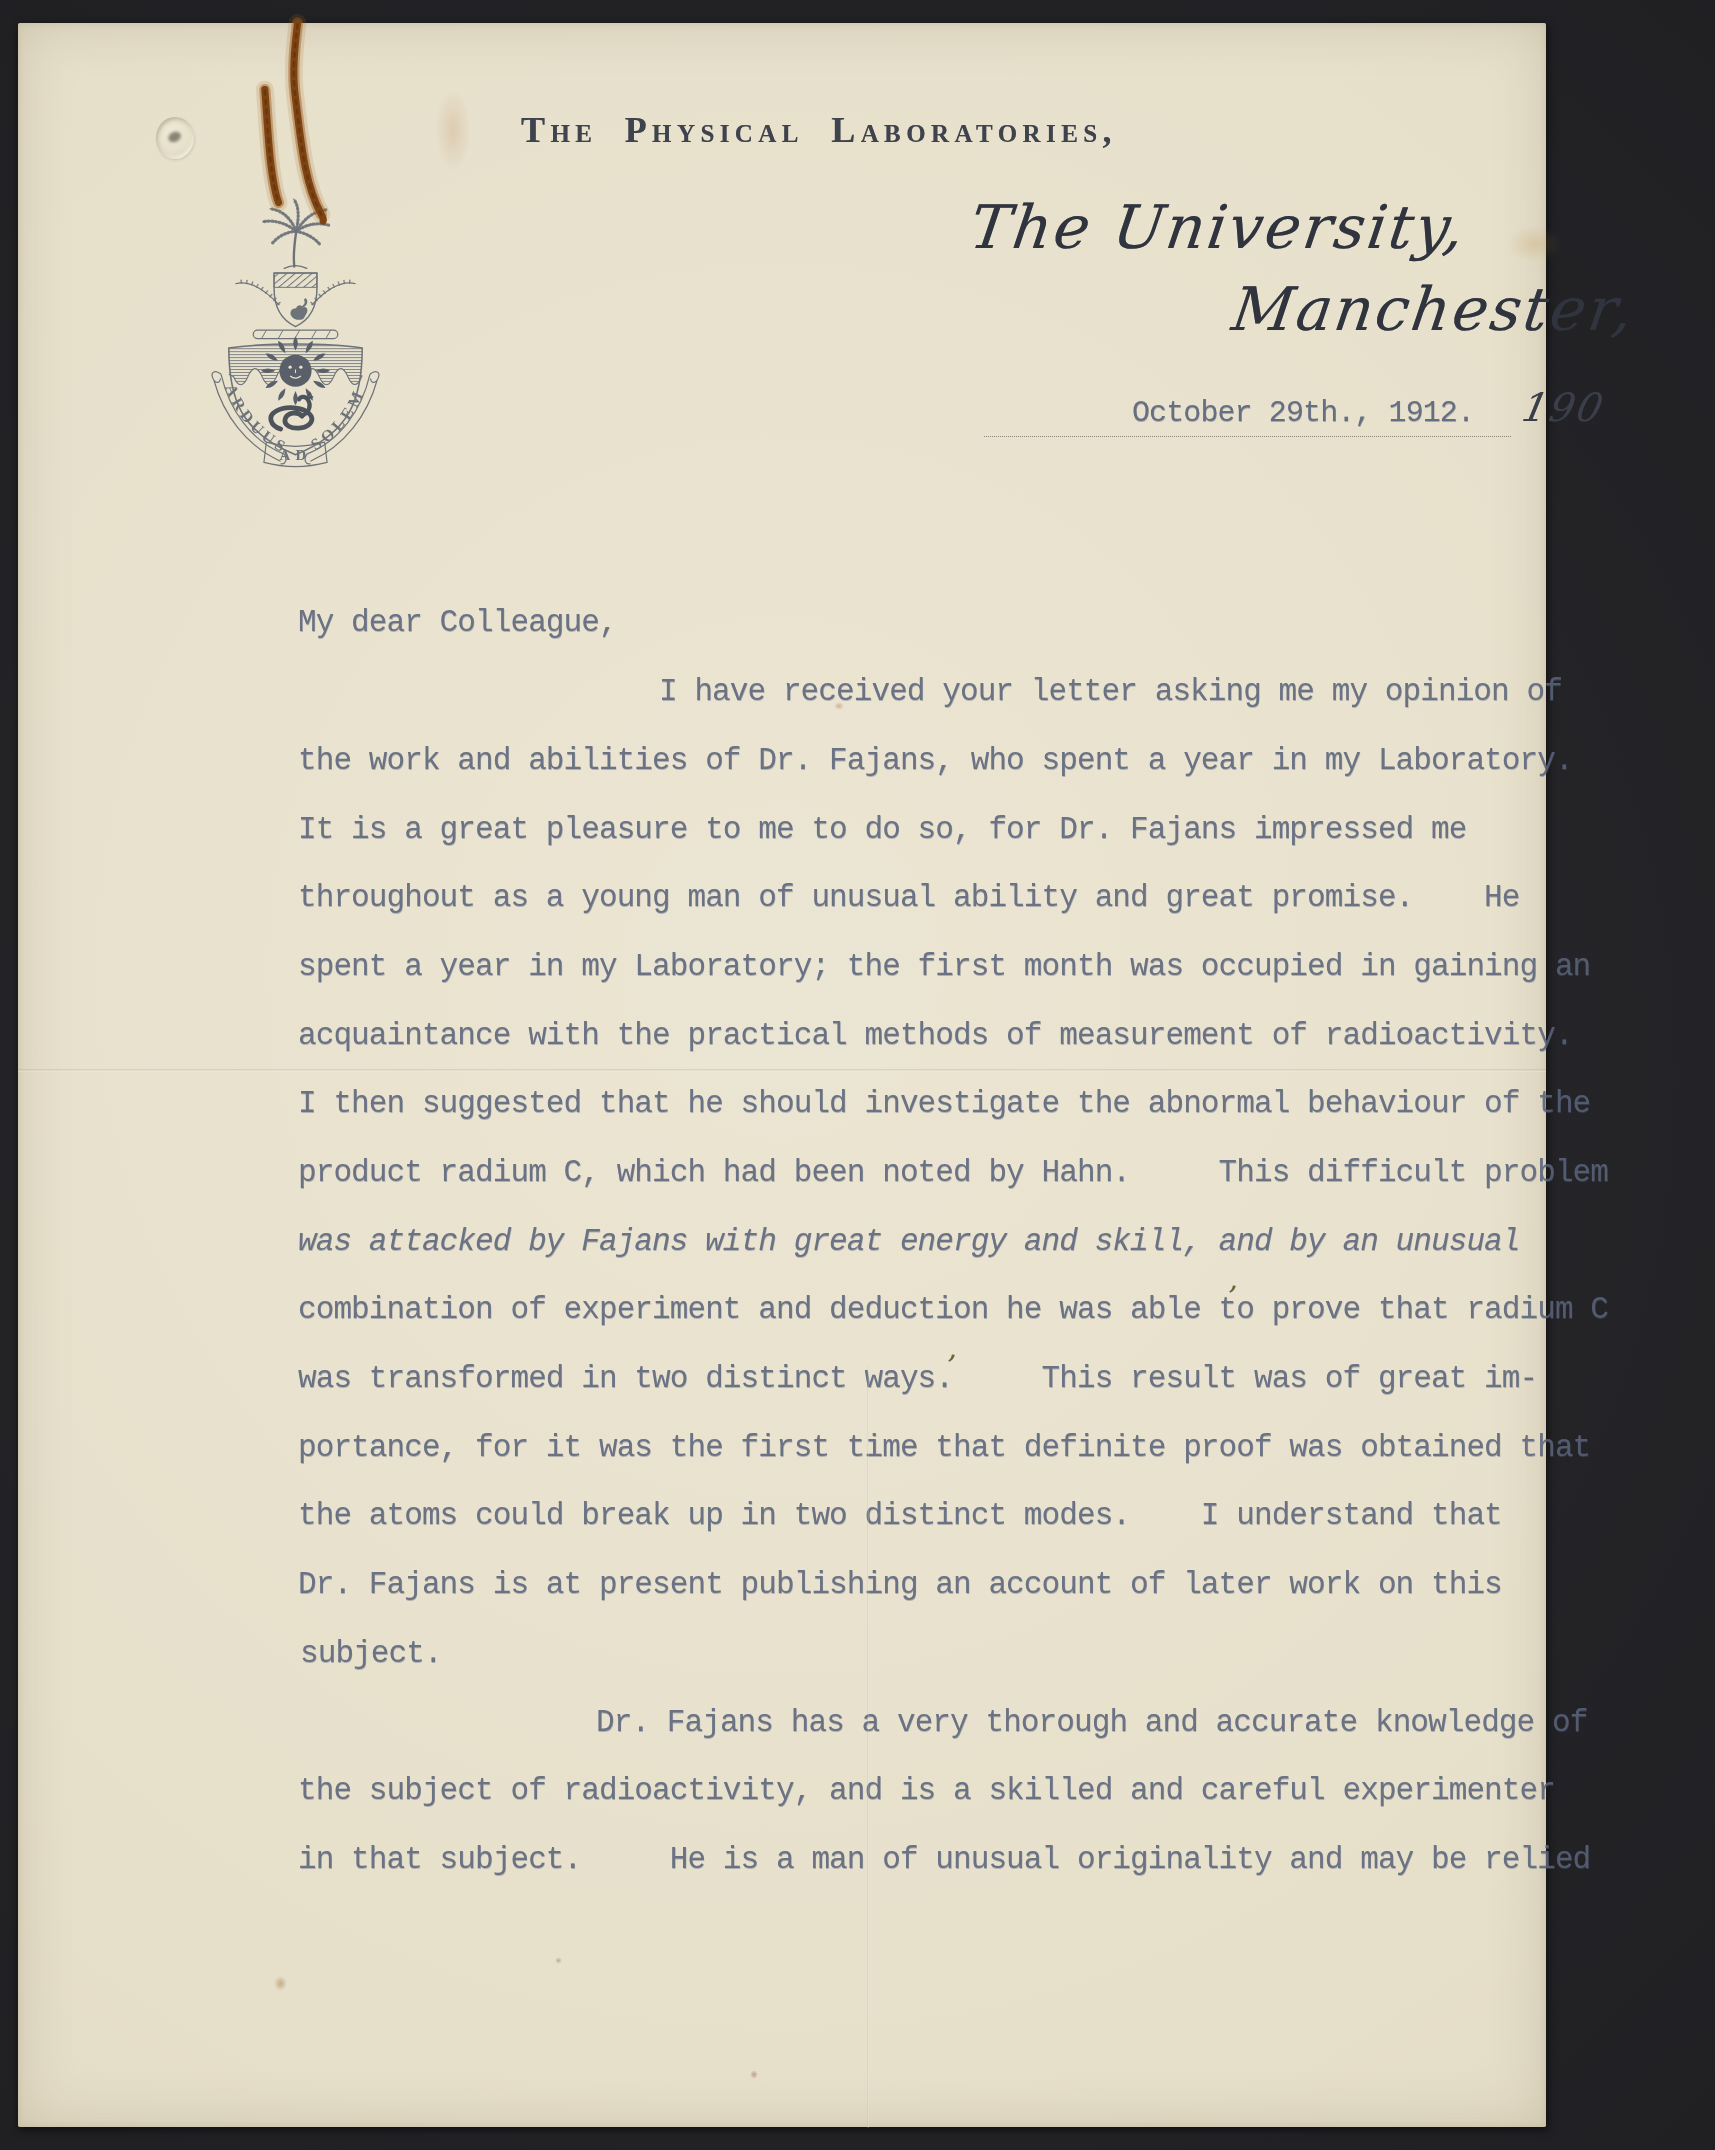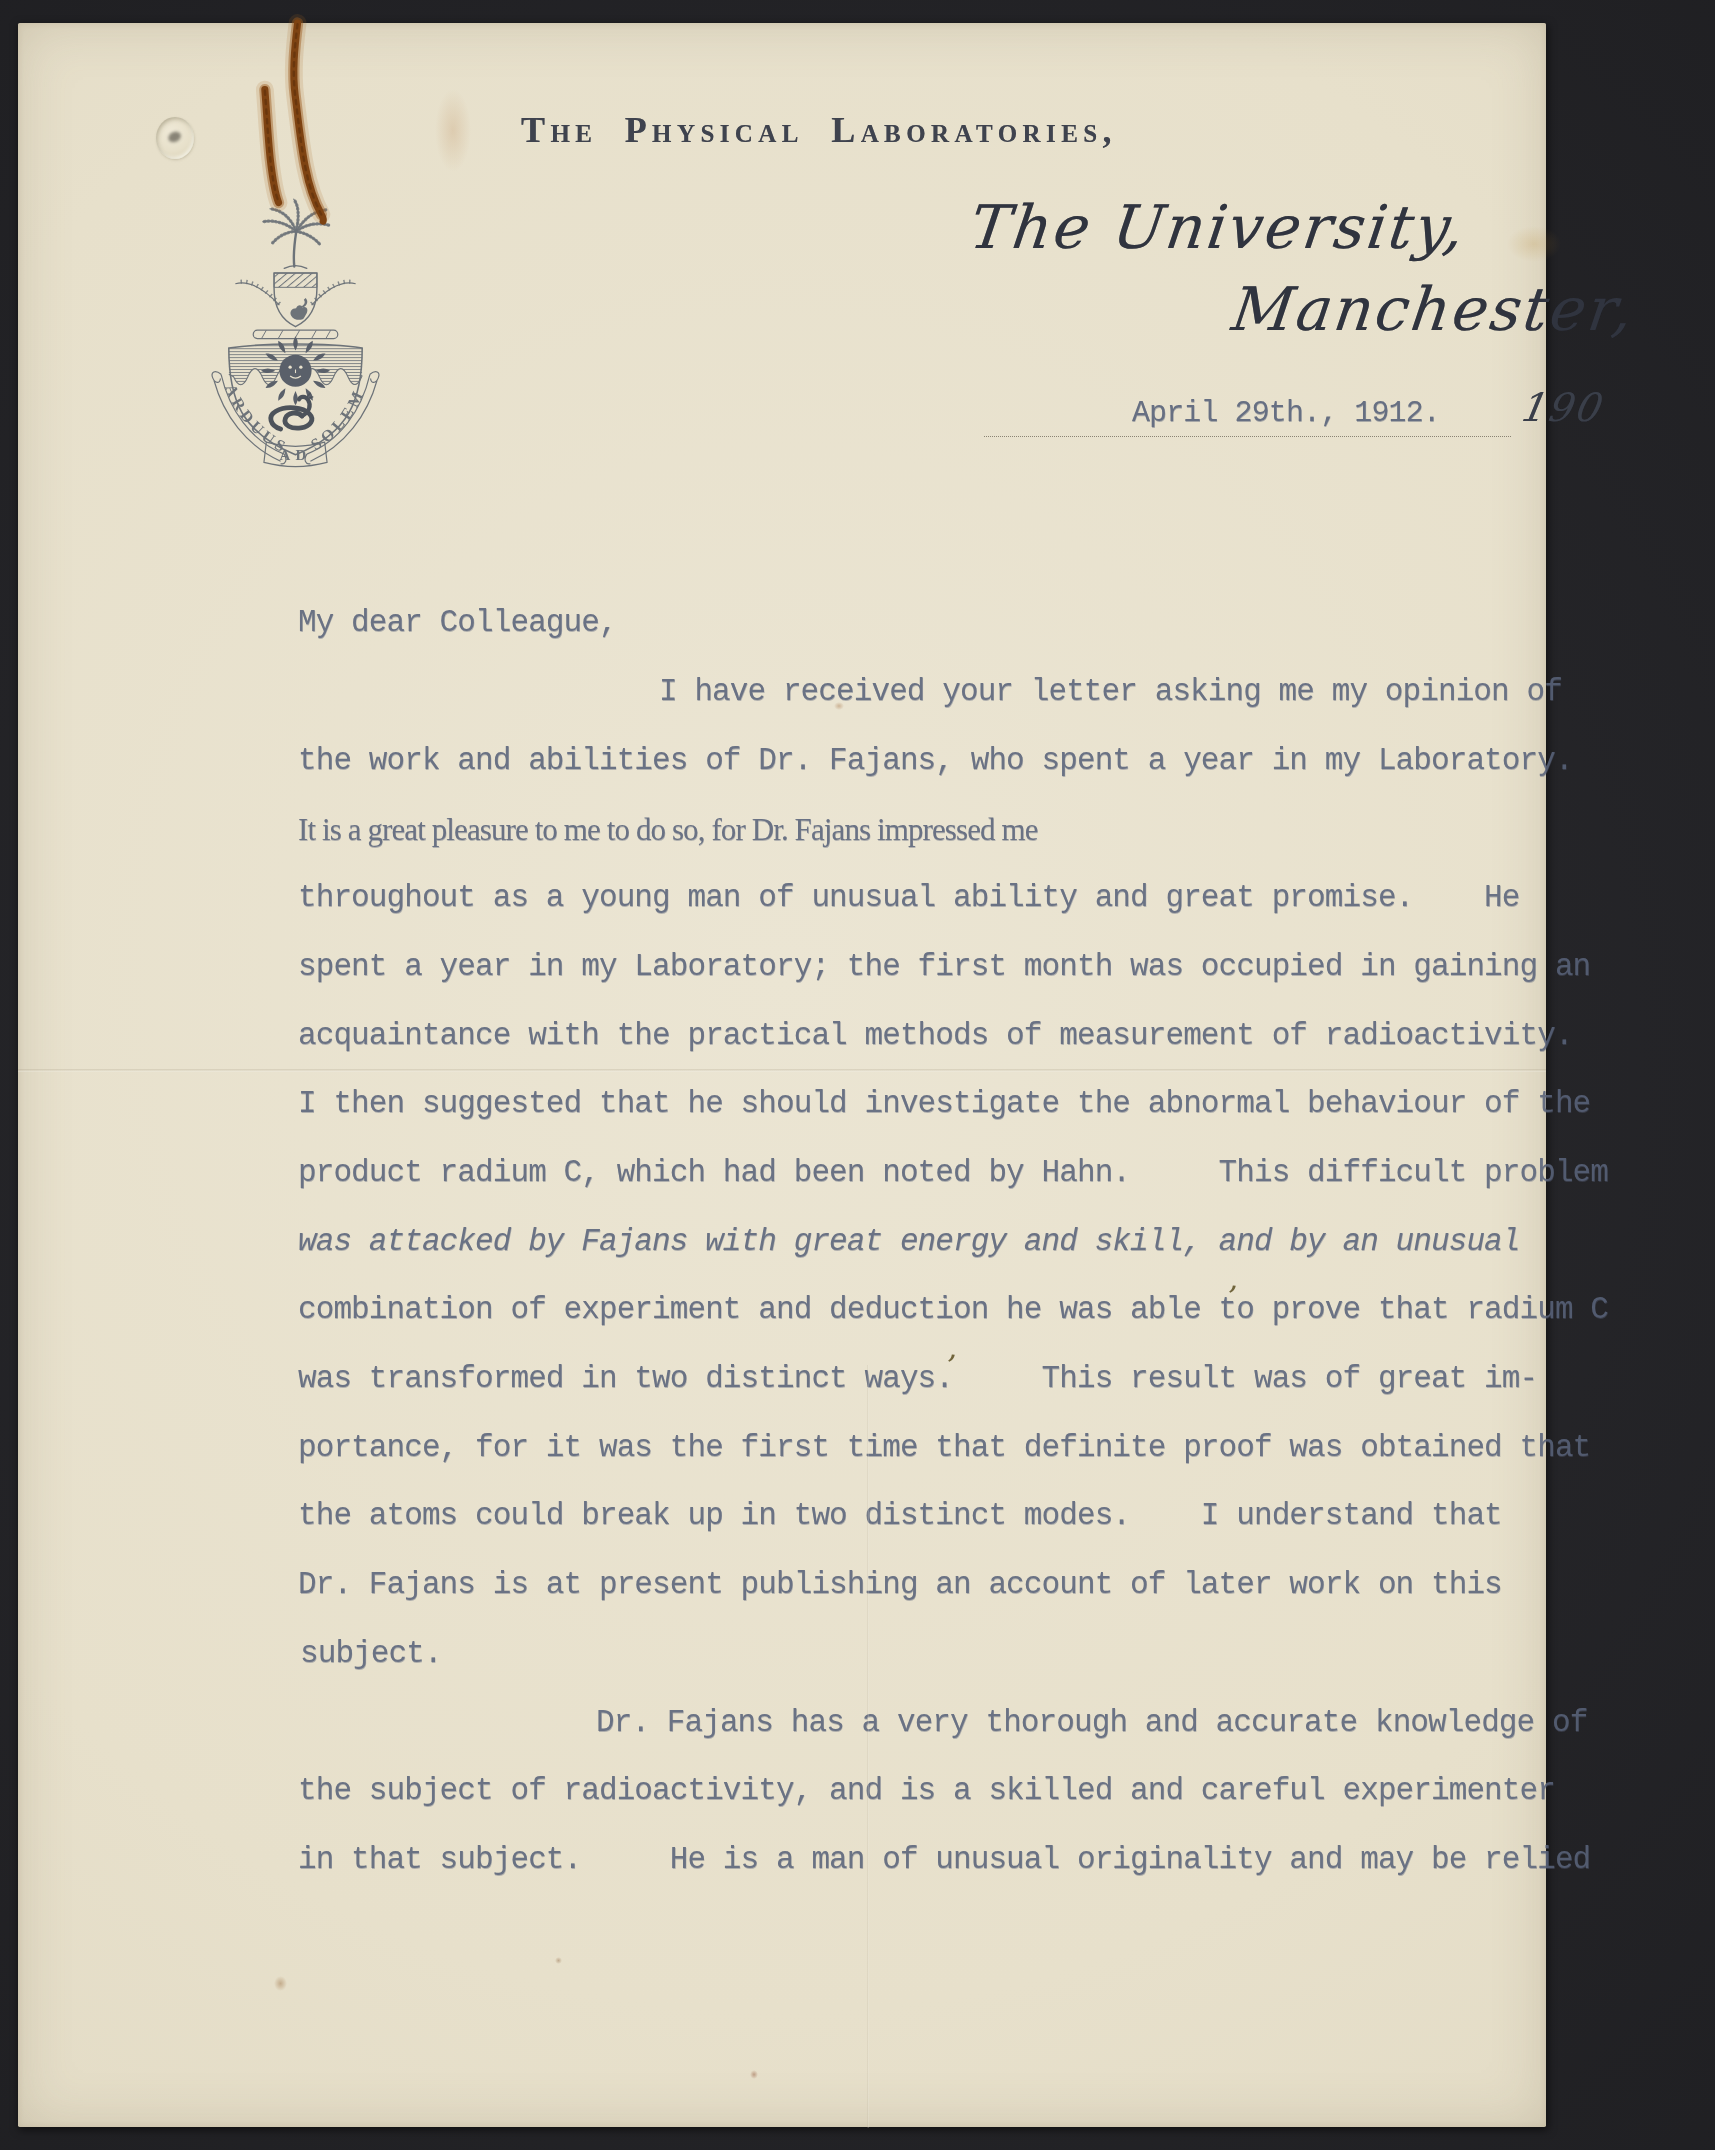--- a/index.html
+++ b/index.html
@@ -95,21 +95,21 @@
   <div id="paper">
 
     <div class="hole">
       <div class="smudge"></div>
     </div>
 
     <div class="lh-title">The Physical Laboratories,</div>
     <div class="script univ">The University,</div>
     <div class="script city">Manchester,</div>
 
-    <div class="typed typed-date">April 29th., 1912.</div>
+    <div class="typed typed-date">October 29th., 1912.</div>
     <div class="date-rule"></div>
     <div class="year-prefix">190</div>
 
     <svg style="left:191px;top:175px;width:173px;height:268px" viewBox="0 0 290 450">
       <defs>
         <pattern id="pd" width="9" height="9" patternUnits="userSpaceOnUse" patternTransform="rotate(50)">
           <line x1="0" y1="0" x2="0" y2="9" stroke="#6d7379" stroke-width="3.4"></line>
         </pattern>
         <clipPath id="chiefClip">
           <path d="M33,252 C92,243 198,243 257,252 L257,298
@@ -252,21 +252,21 @@
           <path d="M100,2 C95,42 91,82 96,122 C101,162 105,202 113,242 C119,272 127,298 140,322"></path>
           <path d="M45,114 C48,150 50,190 54,228 C58,262 62,286 68,300"></path>
         </g>
       </g>
     </svg>
 
     <div id="letter-body">
         <div class="tline" style="left: 238px; top: 584px;">My dear Colleague,</div>
         <div class="tline" style="left: 599px; top: 653px;">I have received your letter asking me my opinion of</div>
         <div class="tline" style="left: 238px; top: 722px;">the work and abilities of Dr. Fajans, who spent a year in my Laboratory.</div>
-        <div class="tline" style="left: 238px; top: 791px; font-family: Liberation Serif, serif;">It is a great pleasure to me to do so, for Dr. Fajans impressed me</div>
+        <div class="tline" style="left: 238px; top: 791px;">It is a great pleasure to me to do so, for Dr. Fajans impressed me</div>
         <div class="tline" style="left: 238px; top: 859px;">throughout as a young man of unusual ability and great promise.    He</div>
         <div class="tline" style="left: 238px; top: 928px; text-align: right;">spent a year in my Laboratory; the first month was occupied in gaining an</div>
         <div class="tline" style="left: 238px; top: 997px;">acquaintance with the practical methods of measurement of radioactivity.</div>
         <div class="tline" style="left: 238px; top: 1065px;">I then suggested that he should investigate the abnormal behaviour of the</div>
         <div class="tline" style="left: 238px; top: 1134px; text-align: center;">product radium C, which had been noted by Hahn.     This difficult problem</div>
         <div class="tline" style="left: 238px; top: 1203px; font-style: italic;">was attacked by Fajans with great energy and skill, and by an unusual</div>
         <div class="tline" style="left: 238px; top: 1271px;">combination of experiment and deduction he was able to prove that radium C</div>
         <div class="tline" style="left: 238px; top: 1340px;">was transformed in two distinct ways.     This result was of great im-</div>
         <div class="tline" style="left: 238px; top: 1409px;">portance, for it was the first time that definite proof was obtained that</div>
         <div class="tline" style="left: 238px; top: 1477px;">the atoms could break up in two distinct modes.    I understand that</div>

